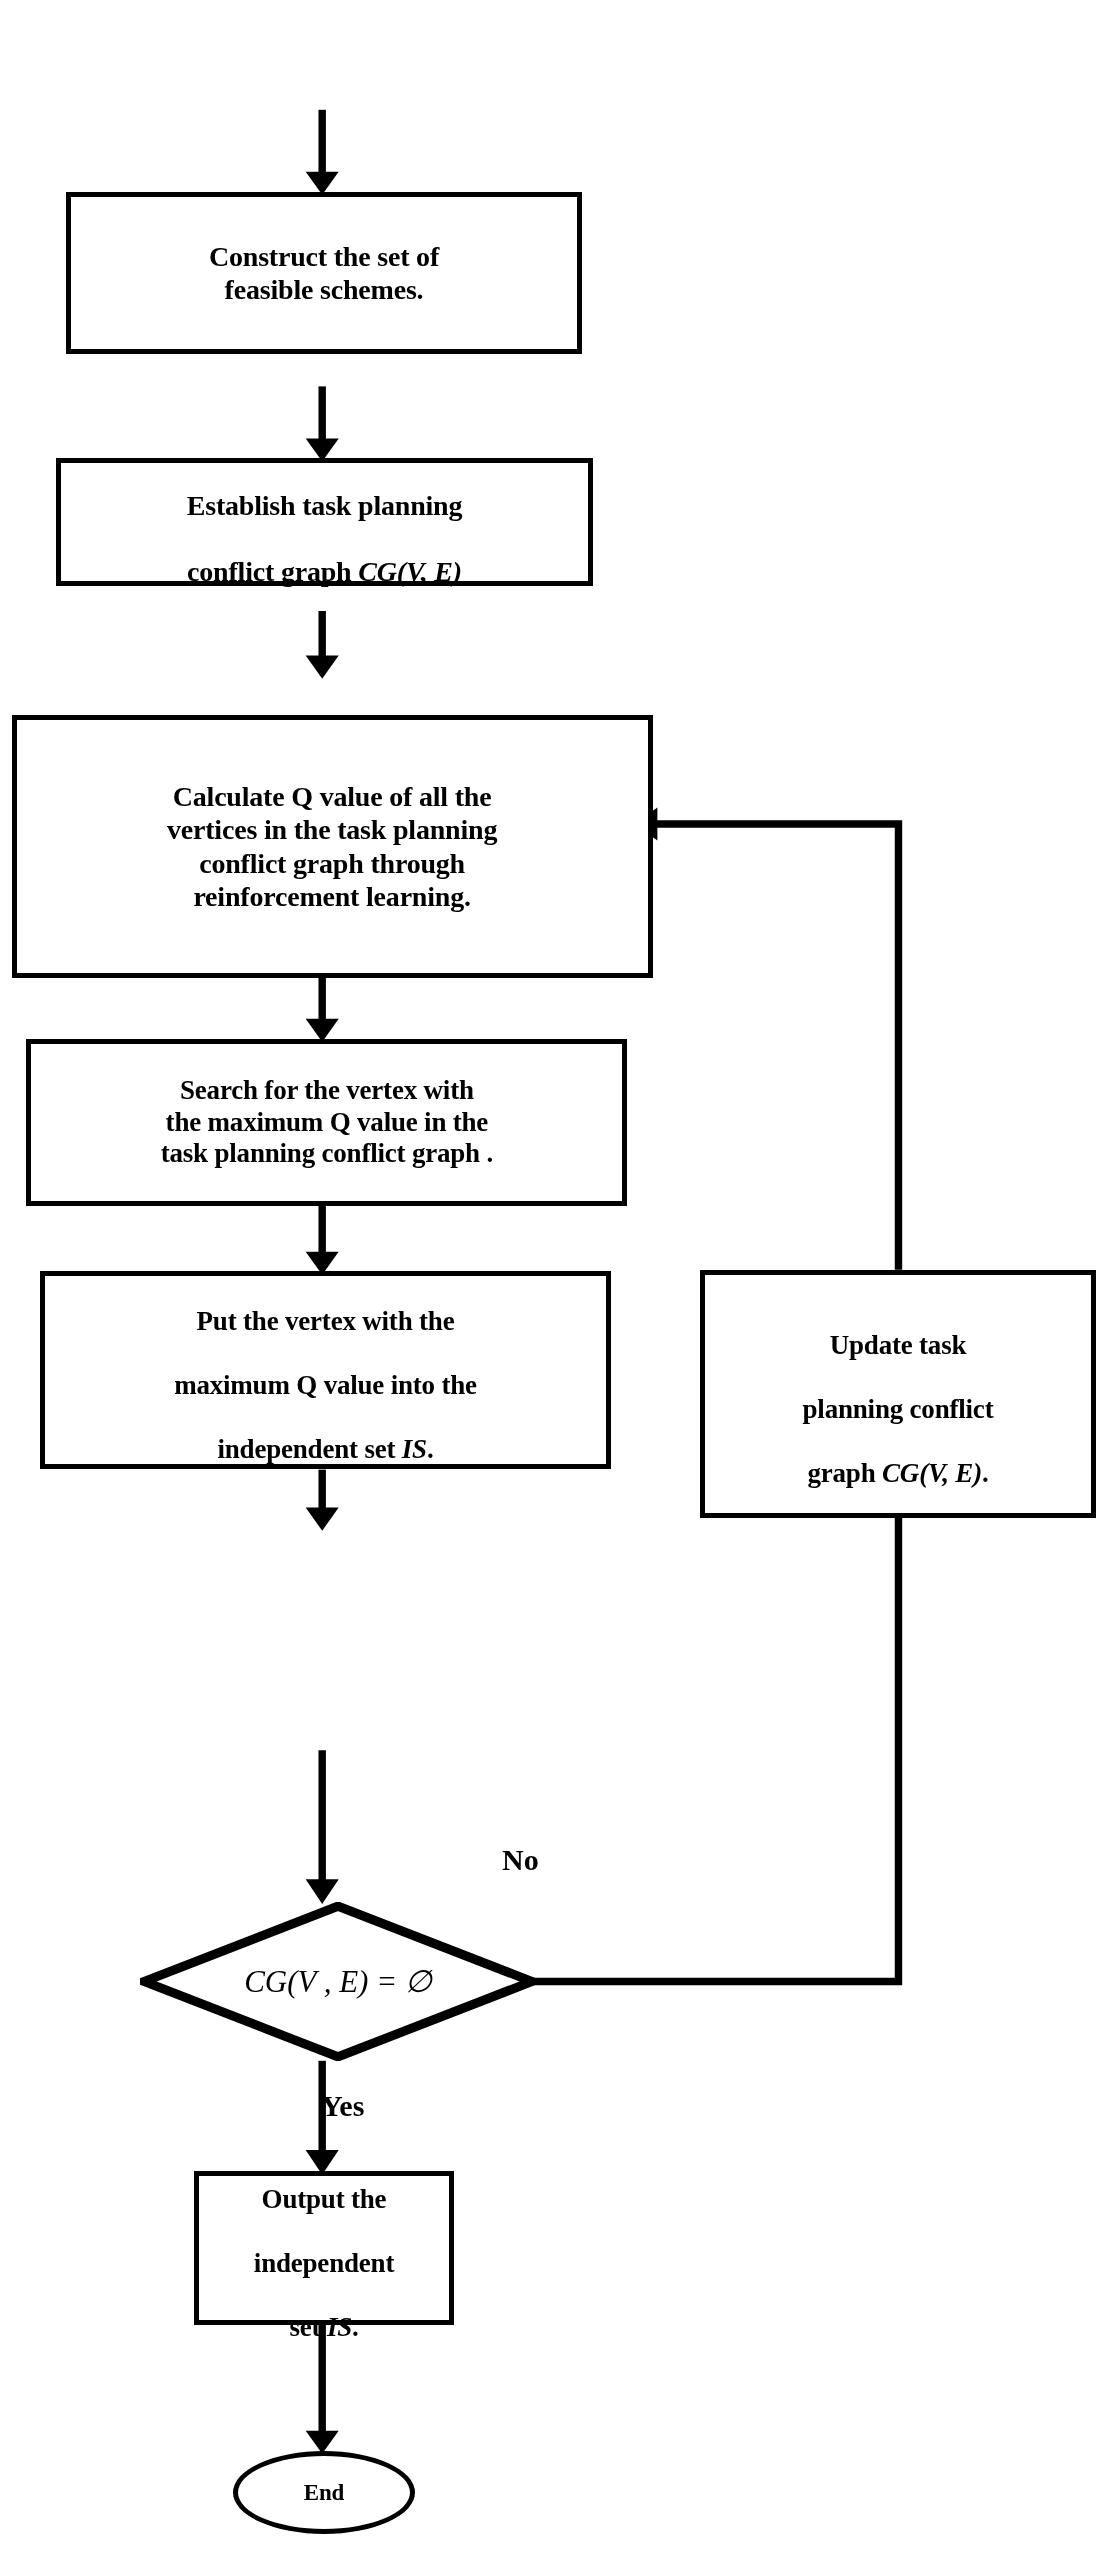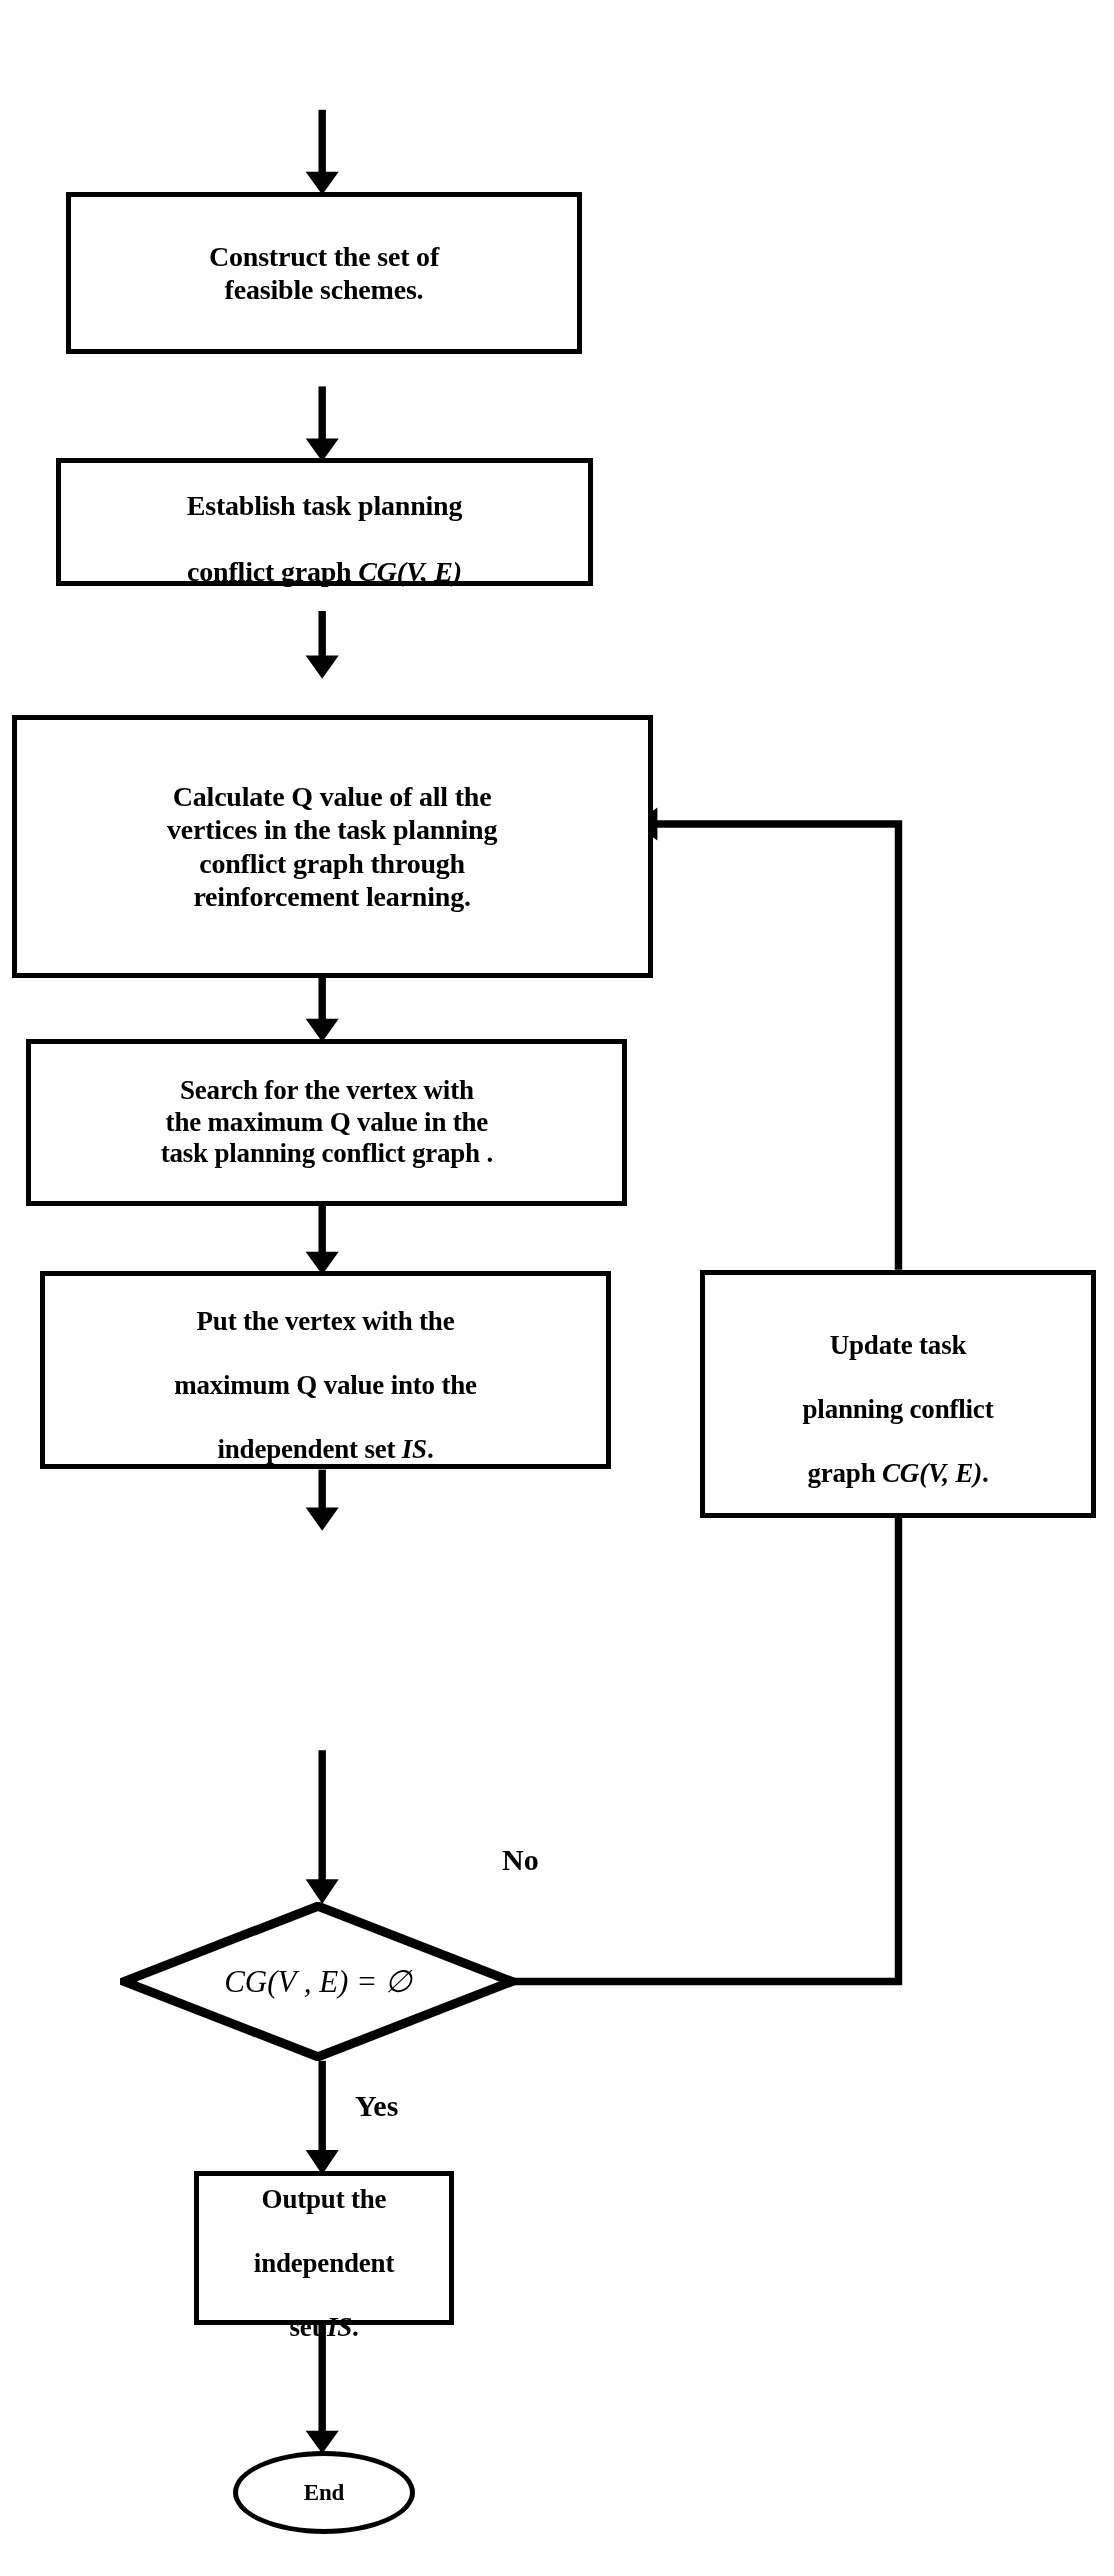--- a/index.html
+++ b/index.html
@@ -180,30 +180,30 @@
 
 
   <div class="node proc" style="left:700px; top:1270px; width:396px; height:248px;">
     <span class="txt" style="font-size:27px;">
       <span>Update task</span><br>
       <span>planning conflict</span><br>
       <span>graph </span><span class="ital">CG(V, E)</span><span>.</span>
     </span>
   </div>
 
-  <div class="diamond" style="left:120px; top:1902px; width:396px; height:159px;">
+  <div class="diamond" style="left:140px; top:1902px; width:396px; height:159px;">
     <svg class="dshape" viewBox="0 0 480 192" preserveAspectRatio="none" xmlns="http://www.w3.org/2000/svg">
       <polygon points="240,5 475,96 240,187 5,96" fill="#ffffff" stroke="#000000" stroke-width="11"></polygon>
     </svg>
     <span class="dlabel" style="font-size:31px;">CG(V , E) = ∅</span>
   </div>
 
   <span class="edge-label" style="left:502px; top:1843px; font-size:30px;">No</span>
 
-  <span class="edge-label" style="left:355px; top:2089px; font-size:30px;">Yes</span>
+  <span class="edge-label" style="left:321px; top:2089px; font-size:30px;">Yes</span>
 
   <div class="node proc" style="left:194px; top:2171px; width:260px; height:154px;">
     <span class="txt" style="font-size:27px;">
       <span>Output the</span><br>
       <span>independent</span><br>
       <span>set </span><span class="ital">IS</span><span>.</span>
     </span>
   </div>
 
   <div class="node term" style="left:233px; top:2451px; width:182px; height:83px;">

